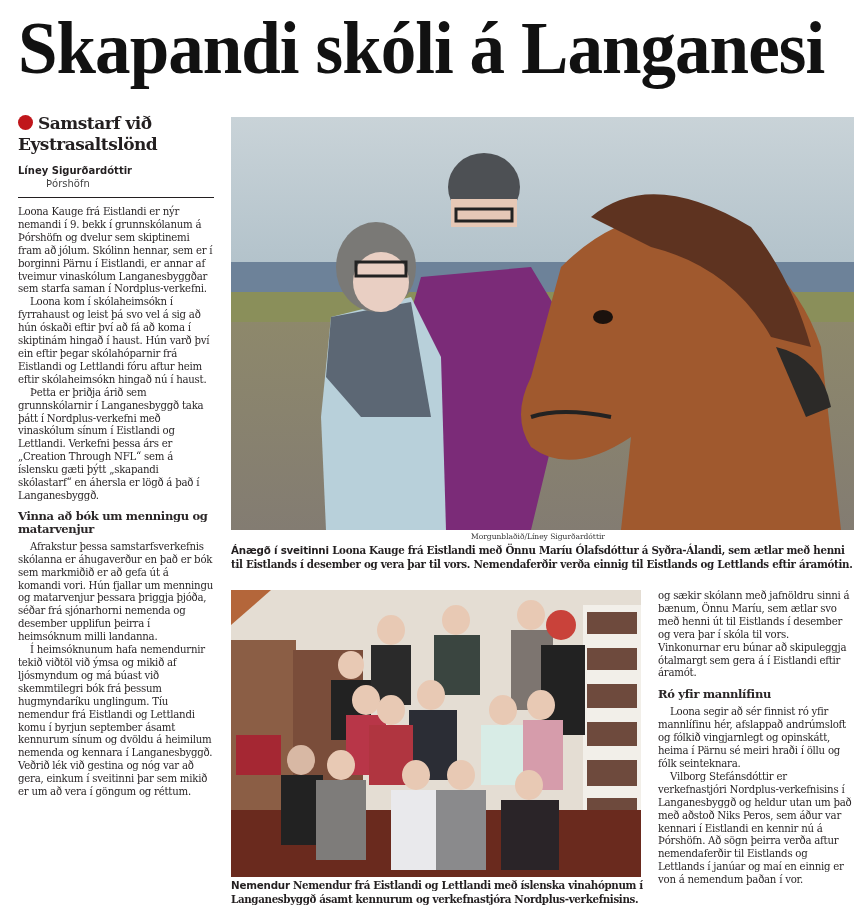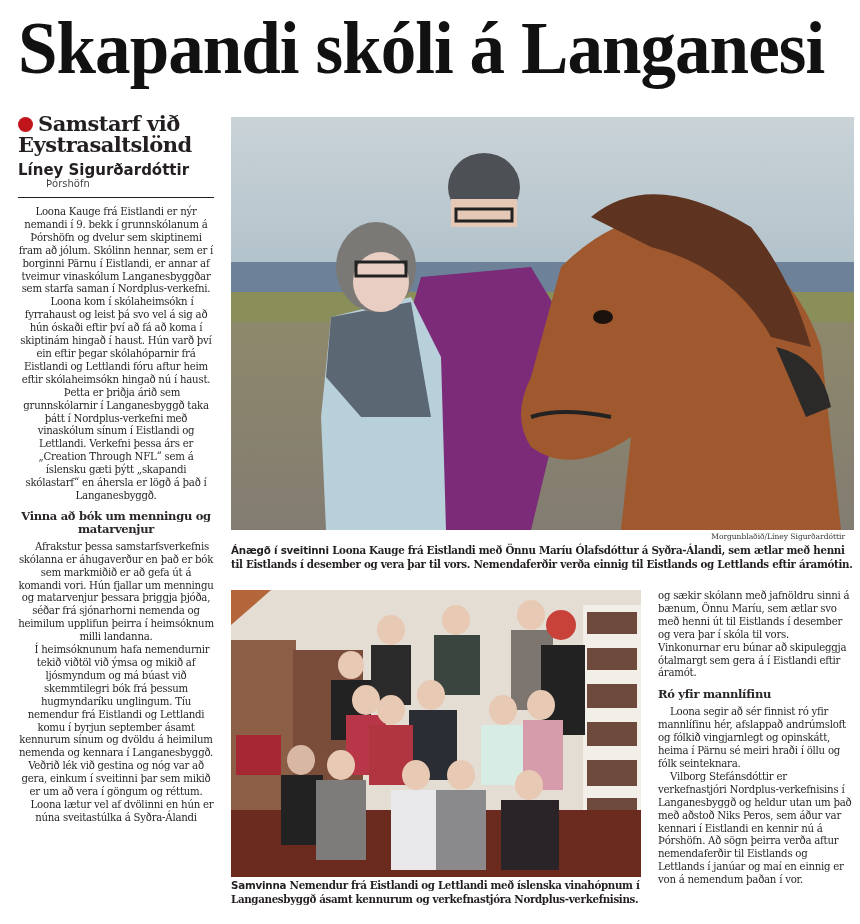--- a/index.html
+++ b/index.html
@@ -11,46 +11,46 @@
       font-family: "Liberation Serif", serif;
       font-size: 74px; line-height: 88px; letter-spacing: -1px;
       color: #111; transform: scaleX(0.96); transform-origin: left top;
       white-space: nowrap;
     }
 
     
     .leftcol { position: absolute; left: 18px; top: 113px; width: 196px; }
     .subhead {
       font-family: "DejaVu Serif", serif; font-weight: bold;
-      font-size: 21px; line-height: 21px; color: #231f20; letter-spacing: -0.5px;
+      font-size: 17px; line-height: 21px; color: #231f20; letter-spacing: -0.5px;
     }
     .bullet-dot {
       display: inline-block; width: 15px; height: 15px; border-radius: 50%;
       background: #c0161b; margin-right: 5px; vertical-align: -1px;
     }
-    .byline { margin-top: 9px; font-family: "DejaVu Sans", sans-serif; font-size: 15px; font-weight: bold; line-height: 13px; }
+    .byline { margin-top: 9px; font-family: "DejaVu Sans", sans-serif; font-size: 10px; font-weight: bold; line-height: 13px; }
     .place { font-family: "DejaVu Sans", sans-serif; font-size: 10px; line-height: 13px; color: #444; margin-left: 28px; }
     .rule { margin-top: 7px; height: 1px; background: #231f20; }
 
     .body-text {
       font-family: "DejaVu Serif", serif; font-size: 10.2px; line-height: 12.9px;
       color: #2b2728; letter-spacing: -0.25px;
     }
     .body-text p { text-indent: 0; }
     .body-text p.ind { text-indent: 12px; }
-    .leftcol .body-text { margin-top: 8px; text-align: center; }
+    .leftcol .body-text { margin-top: 8px; }
     .sechead {
       font-family: "DejaVu Serif", serif; font-weight: bold; font-size: 11.5px;
       line-height: 13px; margin: 7px 0 5px 0; letter-spacing: -0.3px;
     }
 
     
     .photo1 { position: absolute; left: 231px; top: 117px; width: 623px; height: 413px; overflow: hidden; background: #b9c4c9; }
     .credit {
-      position: absolute; left: 231px; top: 532px; width: 614px; text-align: right;
+      position: absolute; left: 231px; top: 532px; width: 614px; text-align: center;
       font-family: "DejaVu Serif", serif; font-size: 7.5px; color: #333;
     }
     .caption {
       position: absolute; left: 231px; top: 543px; width: 625px;
       font-family: "DejaVu Serif", serif; font-weight: bold; font-size: 10.3px; line-height: 14px;
       color: #231f20; letter-spacing: -0.3px;
     }
     .cap-lead { font-family: "DejaVu Sans", sans-serif; font-weight: bold; letter-spacing: -0.2px; text-align: right; }
 
     
@@ -77,23 +77,22 @@
     <span class="bullet-dot"></span><span>Samstarf við Eystrasaltslönd</span>
   </div>
   <div class="byline">Líney Sigurðardóttir</div>
   <div class="place">Þórshöfn</div>
   <div class="rule"></div>
   <div class="body-text">
     <p>Loona Kauge frá Eistlandi er nýr nemandi í 9. bekk í grunnskólanum á Þórshöfn og dvelur sem skiptinemi fram að jólum. Skólinn hennar, sem er í borginni Pärnu í Eistlandi, er annar af tveimur vinaskólum Langanesbyggðar sem starfa saman í Nordplus-verkefni.</p>
     <p class="ind">Loona kom í skólaheimsókn í fyrrahaust og leist þá svo vel á sig að hún óskaði eftir því að fá að koma í skiptinám hingað í haust. Hún varð því ein eftir þegar skólahóparnir frá Eistlandi og Lettlandi fóru aftur heim eftir skólaheimsókn hingað nú í haust.</p>
     <p class="ind">Þetta er þriðja árið sem grunnskólarnir í Langanesbyggð taka þátt í Nordplus-verkefni með vinaskólum sínum í Eistlandi og Lettlandi. Verkefni þessa árs er „Creation Through NFL“ sem á íslensku gæti þýtt „skapandi skólastarf“ en áhersla er lögð á það í Langanesbyggð.</p>
     <div class="sechead">Vinna að bók um menningu og matarvenjur</div>
-    <p class="ind">Afrakstur þessa samstarfsverkefnis skólanna er áhugaverður en það er bók sem markmiðið er að gefa út á komandi vori. Hún fjallar um menningu og matarvenjur þessara þriggja þjóða, séðar frá sjónarhorni nemenda og heimilum upplifun þeirra í heimsóknum milli landanna.</p>
+    <p class="ind">Afrakstur þessa samstarfsverkefnis skólanna er áhugaverður en það er bók sem markmiðið er að gefa út á komandi vori. Hún fjallar um menningu og matarvenjur þessara þriggja þjóða, séðar frá sjónarhorni nemenda og desember upplifun þeirra í heimsóknum milli landanna.</p>
     <p class="ind">Í heimsóknunum hafa nemendurnir tekið viðtöl við ýmsa og mikið af ljósmyndum og má búast við skemmtilegri bók frá þessum hugmyndaríku unglingum. Tíu nemendur frá Eistlandi og Lettlandi komu í byrjun september ásamt kennurum sínum og dvöldu á heimilum nemenda og kennara í Langanesbyggð. Veðrið lék við gestina og nóg var að gera, einkum í sveitinni þar sem mikið er um að vera í göngum og réttum.</p>
-    <p class="ind">Loona lætur vel af dvölinni en hún er núna sveitastúlka á Syðra-Álandi</p>
   </div>
 </div>
 
 <div class="photo1">
   <svg width="623" height="413" viewBox="0 0 623 413">
     <defs>
       <linearGradient id="sky" x1="0" y1="0" x2="0" y2="1">
         <stop offset="0" stop-color="#c9d3d8"></stop>
         <stop offset="1" stop-color="#aebfc8"></stop>
       </linearGradient>
@@ -176,21 +175,21 @@
       <ellipse cx="185" cy="185" rx="14" ry="15" fill="#e8c9b4"></ellipse>
         <rect x="160" y="200" width="48" height="80" fill="#e9e9ec"></rect>
       <ellipse cx="230" cy="185" rx="14" ry="15" fill="#e8c9b4"></ellipse>
         <rect x="205" y="200" width="50" height="80" fill="#8a8a8c"></rect>
       <ellipse cx="298" cy="195" rx="14" ry="15" fill="#e8c9b4"></ellipse>
         <rect x="270" y="210" width="58" height="70" fill="#2a2428"></rect>
     </g>
   </svg>
 </div>
 <div class="caption2">
-  <span class="cap-lead">Samvinna</span><span> Nemendur frá Eistlandi og Lettlandi með íslenska vinahópnum í Langanesbyggð ásamt kennurum og verkefnastjóra Nordplus-verkefnisins.</span>
+  <span class="cap-lead">Nemendur</span><span> Nemendur frá Eistlandi og Lettlandi með íslenska vinahópnum í Langanesbyggð ásamt kennurum og verkefnastjóra Nordplus-verkefnisins.</span>
 </div>
 
 <div class="rightcol">
   <div class="body-text">
     <p>og sækir skólann með jafnöldru sinni á bænum, Önnu Maríu, sem ætlar svo með henni út til Eistlands í desember og vera þar í skóla til vors. Vinkonurnar eru búnar að skipuleggja ótalmargt sem gera á í Eistlandi eftir áramót.</p>
     <div class="sechead">Ró yfir mannlífinu</div>
     <p class="ind">Loona segir að sér finnist ró yfir mannlífinu hér, afslappað andrúmsloft og fólkið vingjarnlegt og opinskátt, heima í Pärnu sé meiri hraði í öllu og fólk seinteknara.</p>
     <p class="ind">Vilborg Stefánsdóttir er verkefnastjóri Nordplus-verkefnisins í Langanesbyggð og heldur utan um það með aðstoð Niks Peros, sem áður var kennari í Eistlandi en kennir nú á Þórshöfn. Að sögn þeirra verða aftur nemendaferðir til Eistlands og Lettlands í janúar og maí en einnig er von á nemendum þaðan í vor.</p>
   </div>
 </div>

